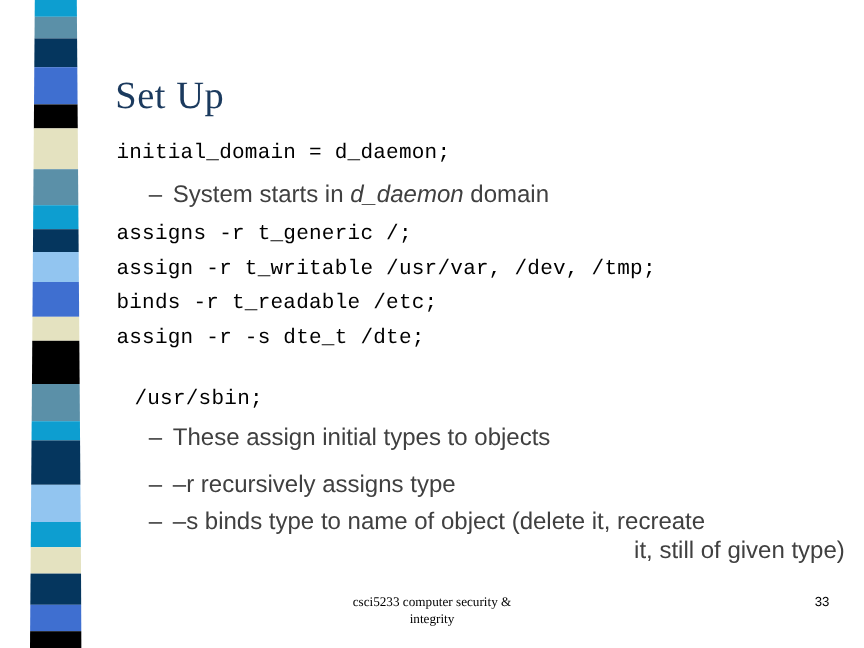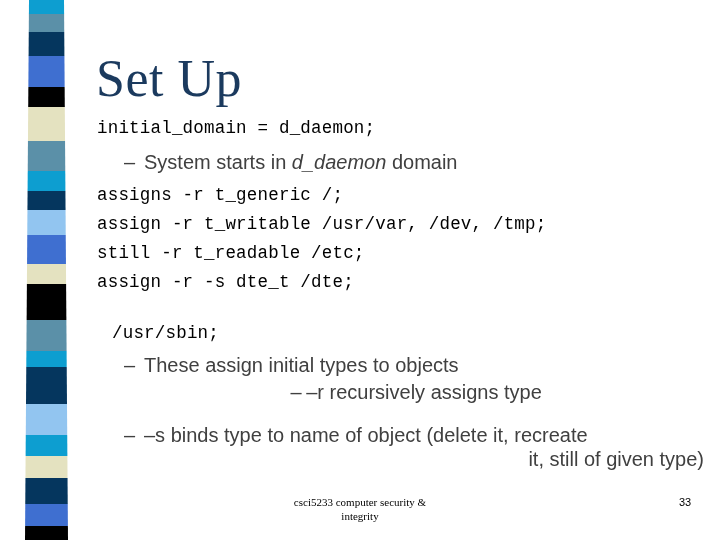--- a/index.html
+++ b/index.html
@@ -34,21 +34,21 @@
     top: 0;
     width: 720px;
     height: 540px;
   }
 
   #slide-title {
     position: absolute;
     left: 96px;
     top: 56px;
     font-family: "Liberation Serif", serif;
-    font-size: 52px;
+    font-size: 32px;
     line-height: 46px;
     color: #1b3a5e;
     letter-spacing: 0.5px;
     white-space: nowrap;
   }
 
   .code-line {
     position: absolute;
     left: 97px;
     font-family: "Liberation Mono", monospace;
@@ -161,29 +161,29 @@
   <div id="slide-title">Set Up</div>
 
   <div class="code-line" id="code-1" style="top:118px;">initial_domain = d_daemon;</div>
 
   <div class="bullet-line" id="bullet-top">
     <span class="dash">–</span><span>System starts in </span><i>d_daemon</i><span> domain</span>
   </div>
 
   <div class="code-line" style="top:185px;">assigns -r t_generic /;</div>
   <div class="code-line" style="top:214px;">assign -r t_writable /usr/var, /dev, /tmp;</div>
-  <div class="code-line" style="top:243px;">still -r t_readable /etc;</div>
+  <div class="code-line" style="top:243px;">binds -r t_readable /etc;</div>
   <div class="code-line" style="top:272px;">assign -r -s dte_t /dte;</div>
   <div class="code-line indented" style="top:323px;">/usr/sbin;</div>
 
   <div class="bullet-line bullet-bottom" style="top:353px;">
     <span class="dash">–</span><span>These assign initial types to objects</span>
   </div>
 
-  <div class="bullet-line bullet-bottom" style="top:380px;text-align:center;">
+  <div class="bullet-line bullet-bottom" style="top:392px;">
     <span class="dash">–</span><span>–r recursively assigns type</span>
   </div>
 
   <div class="bullet-line bullet-bottom" style="top:423px;">
     <span class="dash">–</span><span>–s binds type to name of object (delete it, recreate</span>
     <span class="wrap">it, still of given type)</span>
   </div>
 
   <div id="footer-text">
     <span>csci5233 computer security &amp;</span><br>

